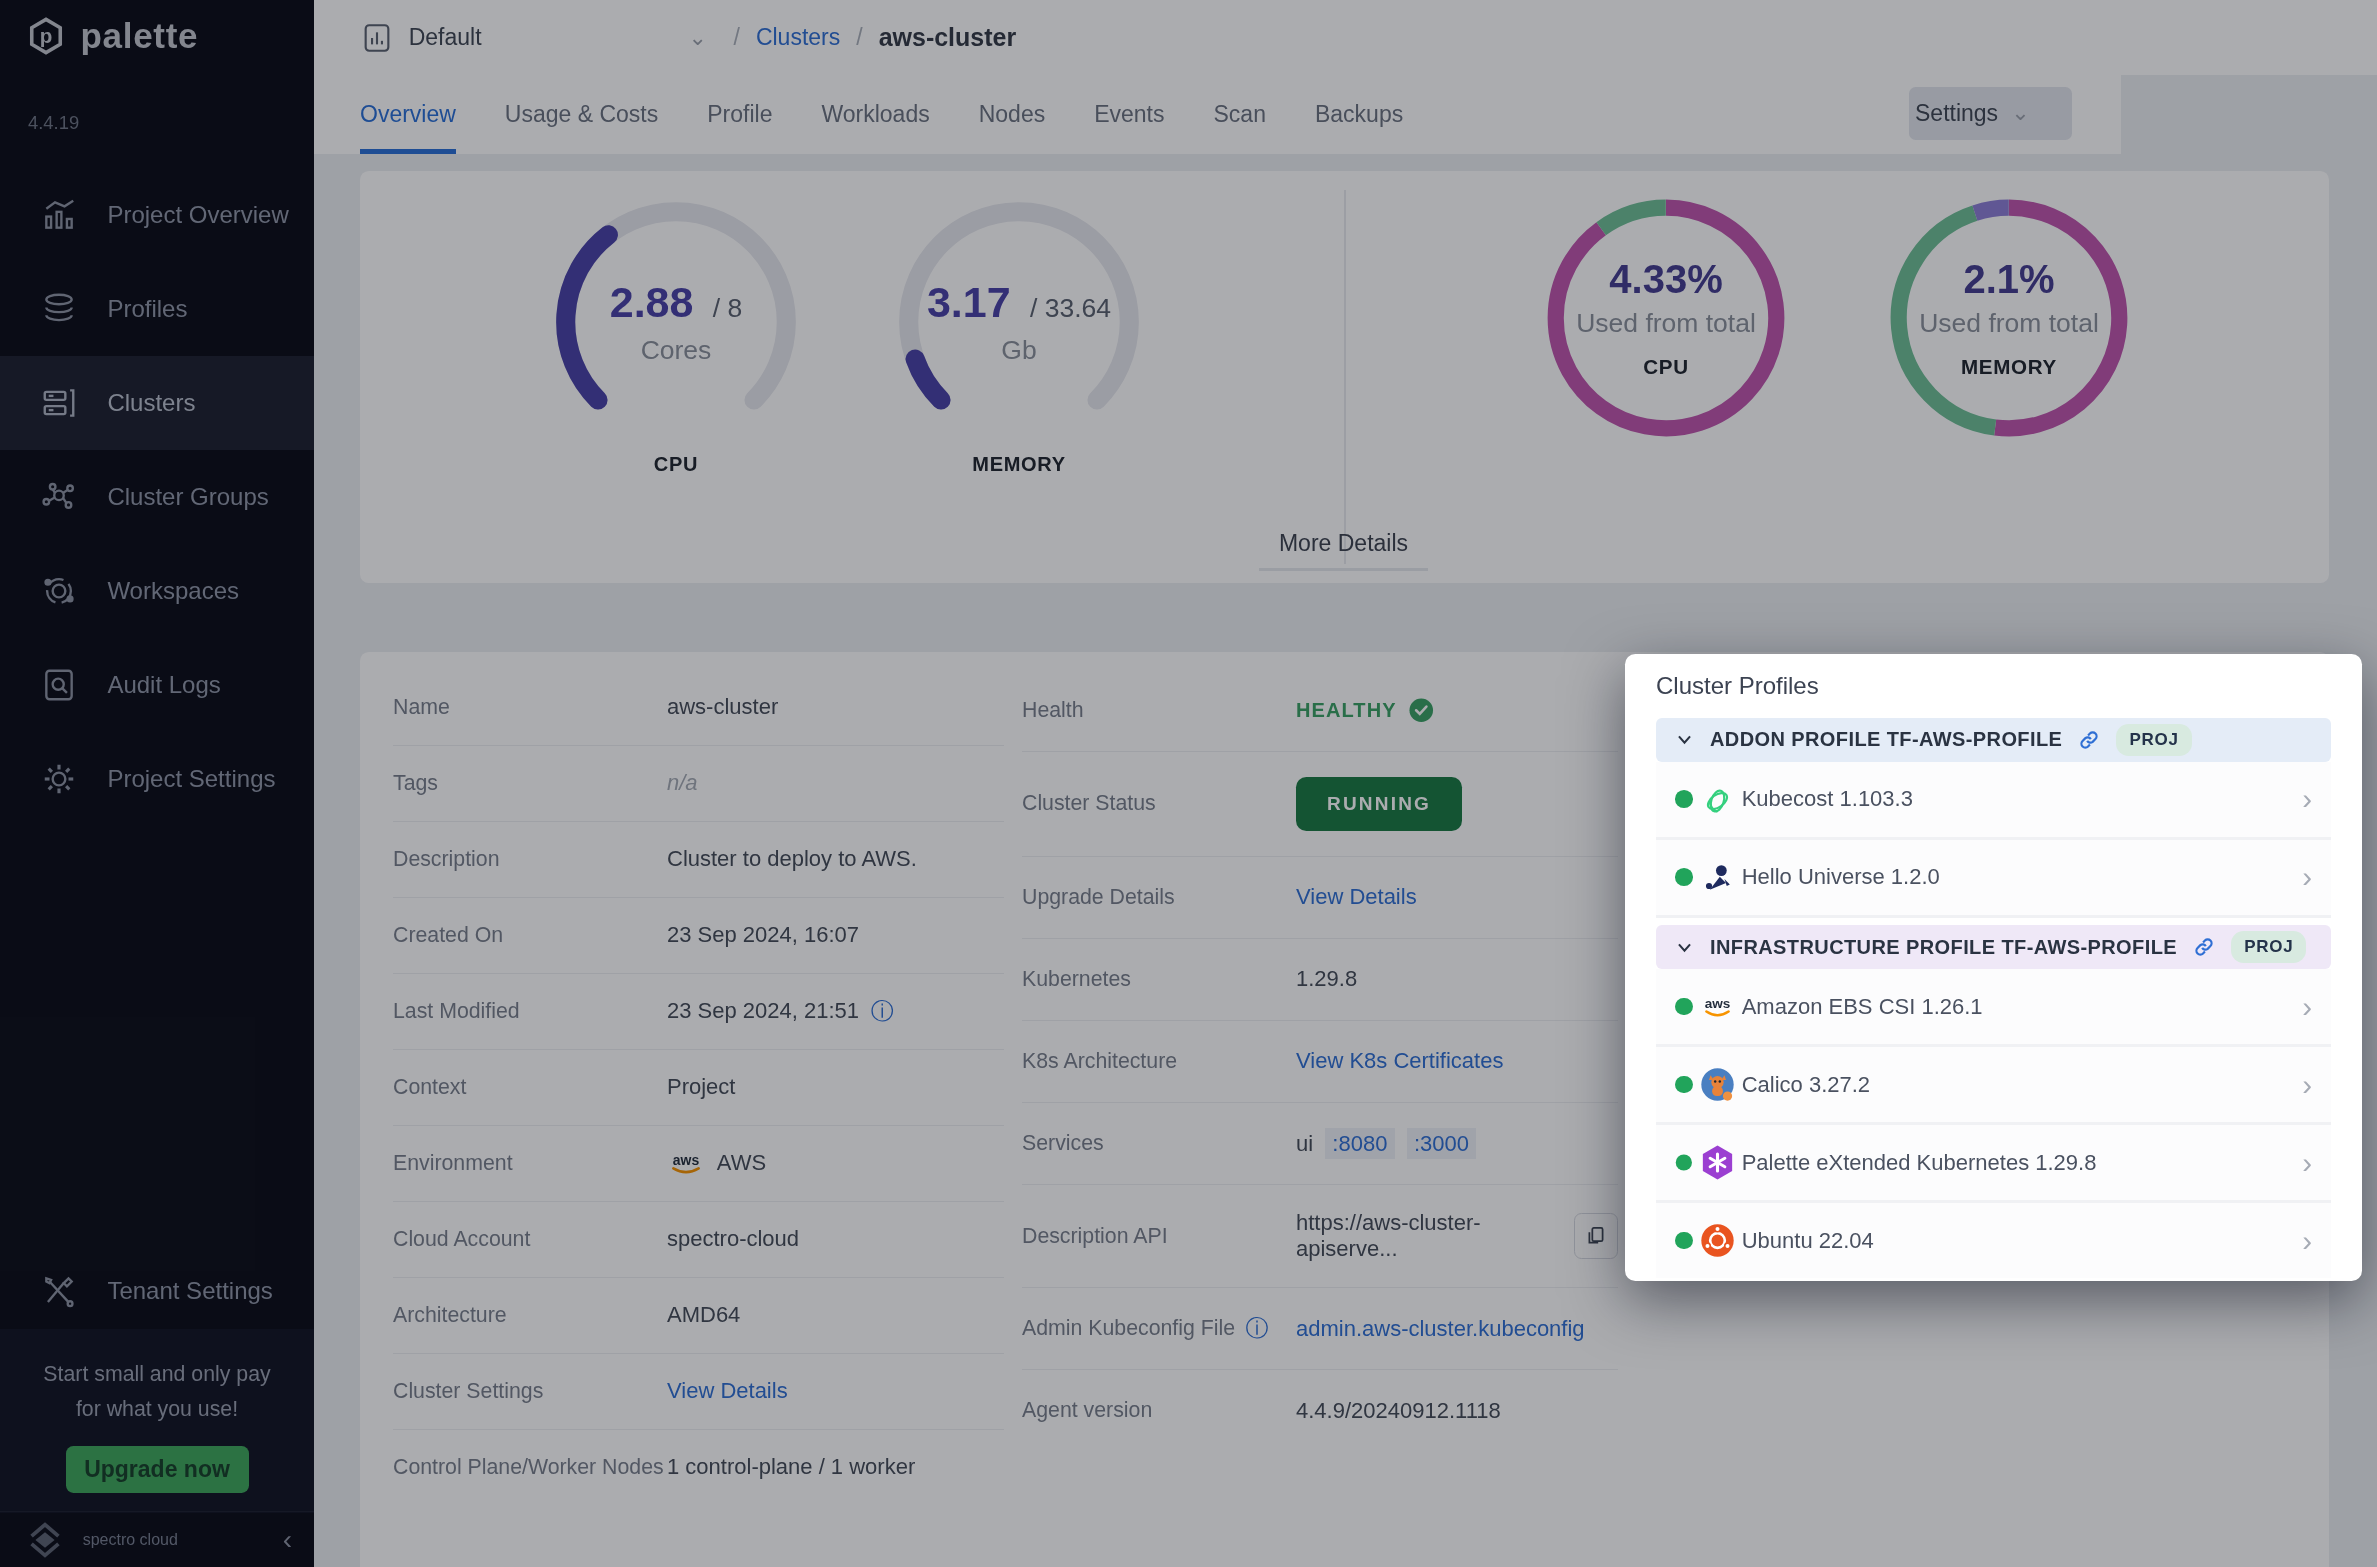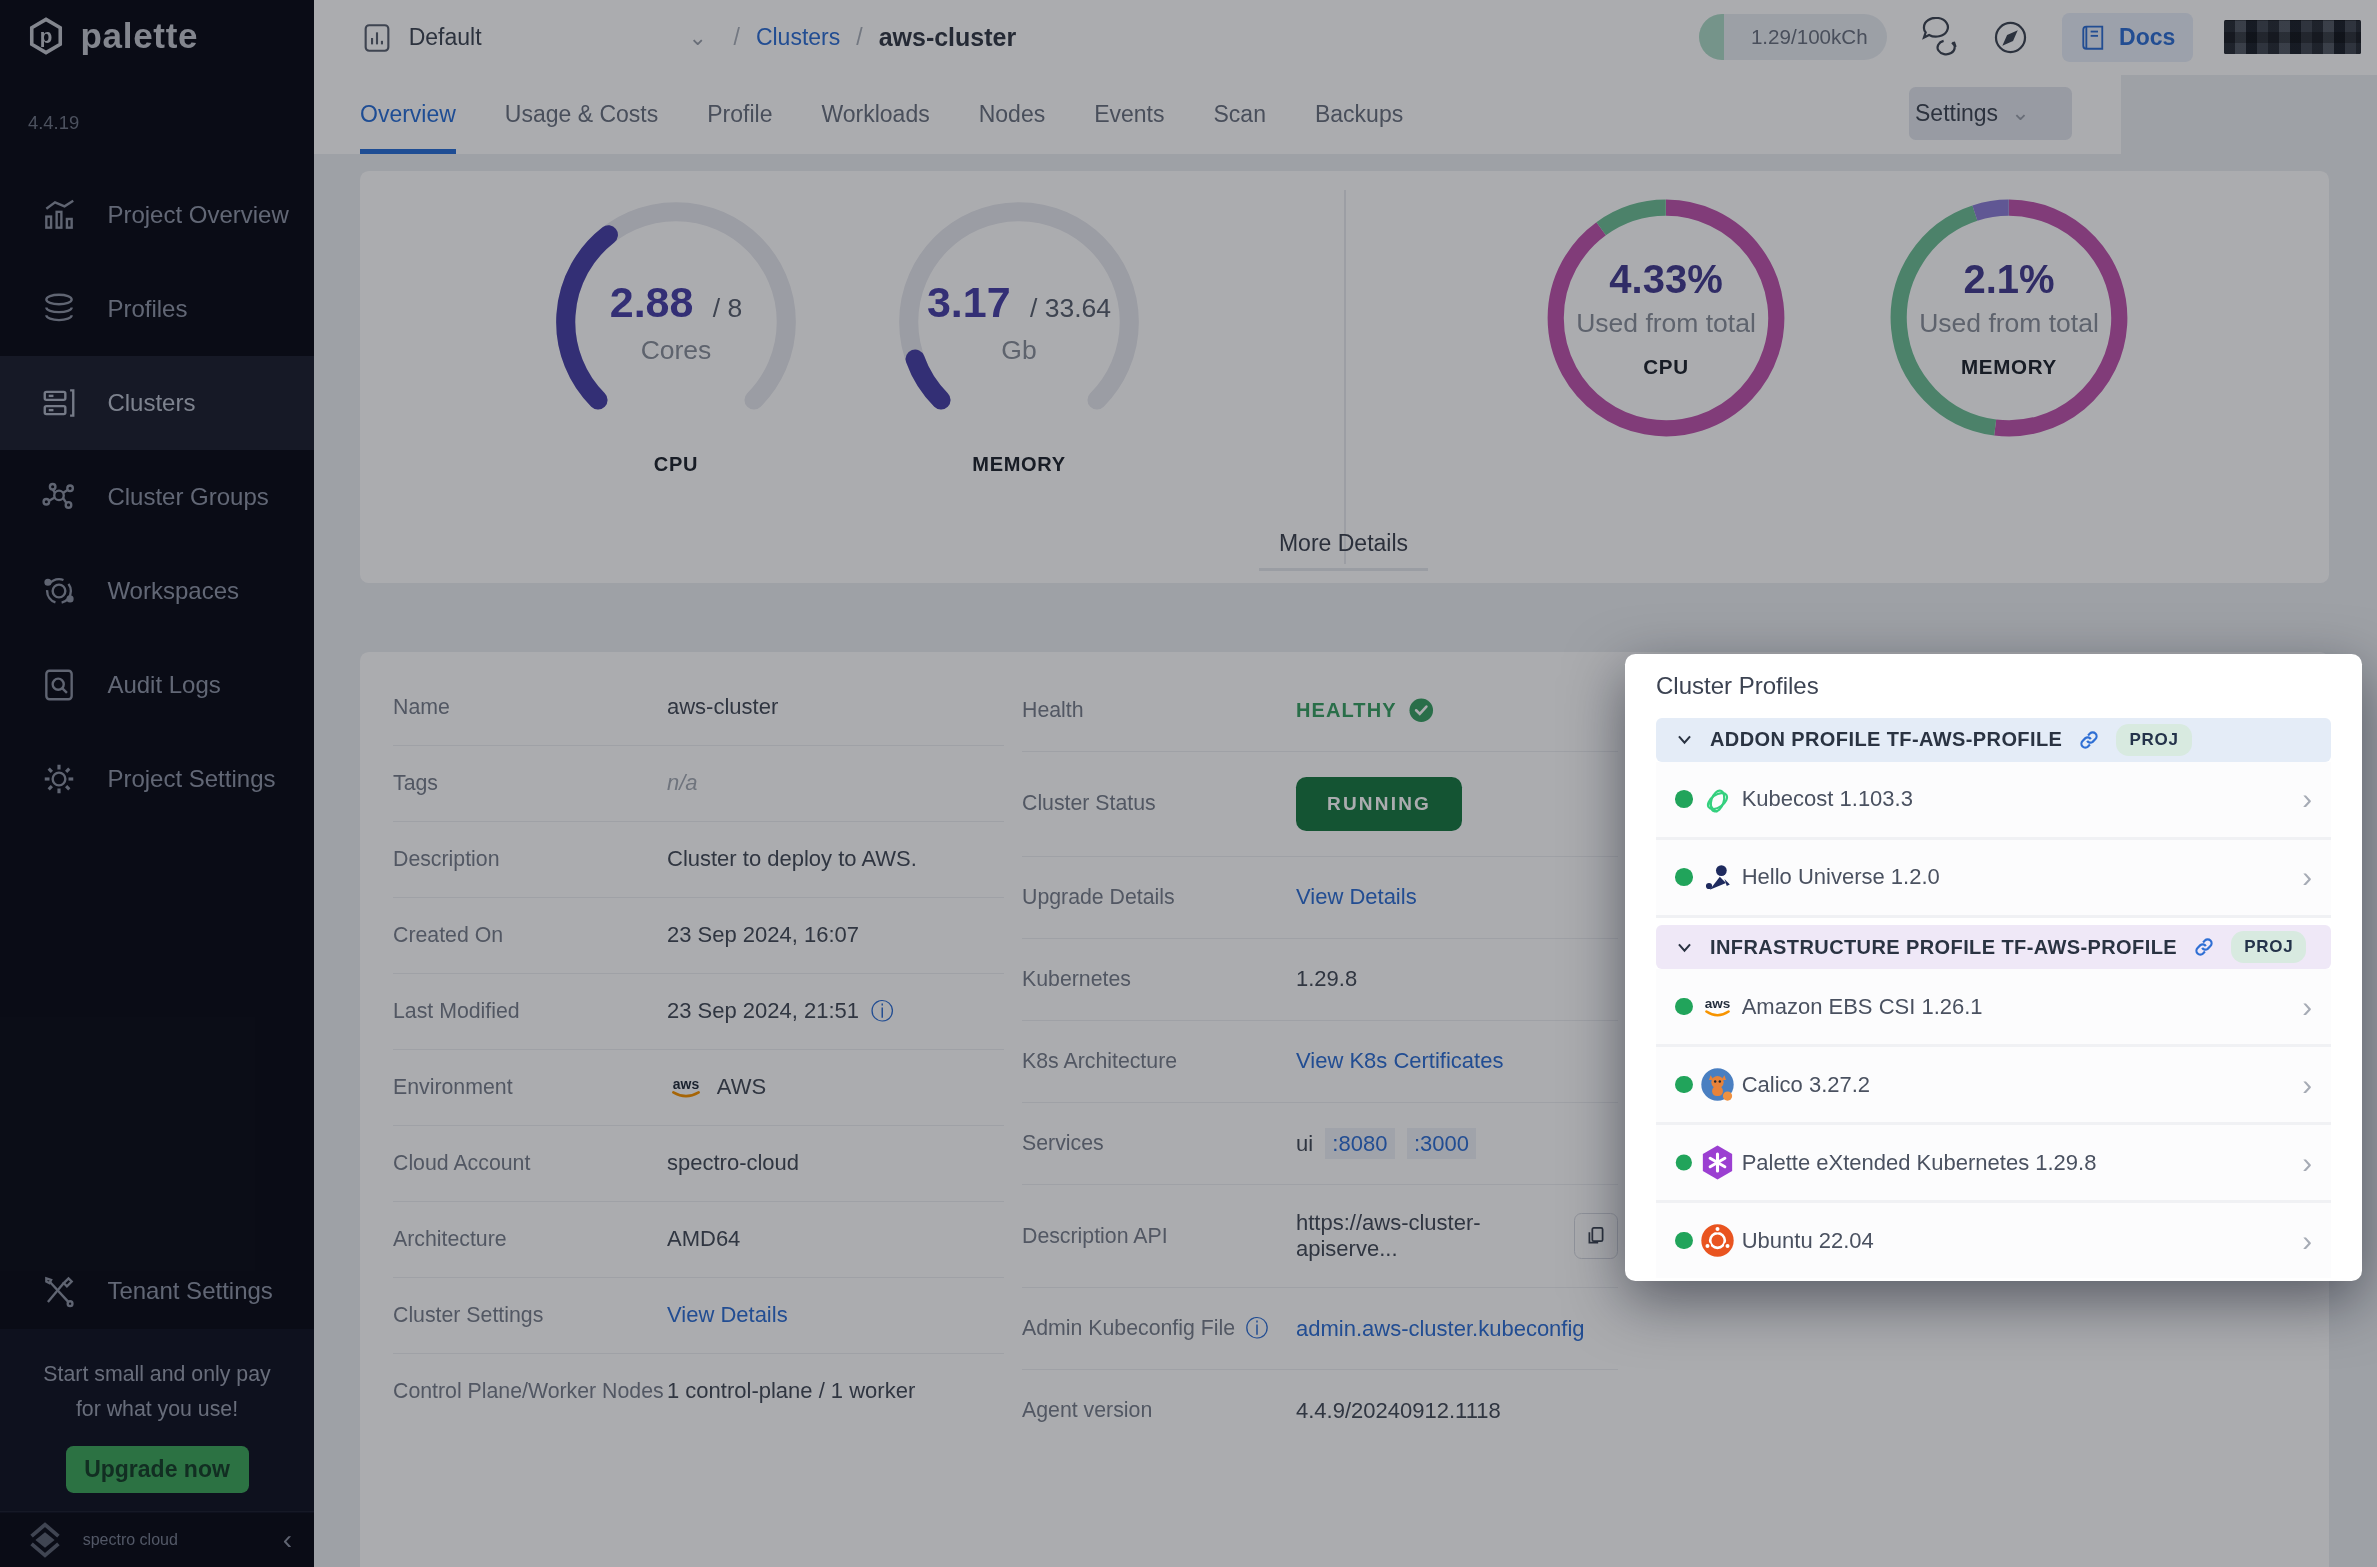--- a/index.html
+++ b/index.html
@@ -264,44 +264,20 @@
       </svg>
       <span class="val">Default</span>
       <span class="chev">⌄</span>
     </div>
     <div class="crumbs">
       <span class="crumb-sep">/</span>
       <span class="crumb-link">Clusters</span>
       <span class="crumb-sep">/</span>
       <span class="crumb-cur">aws-cluster</span>
     </div>
-    <div class="top-right">
-      <div class="usage-pill">
-        <div class="green-cap"></div>
-        <span>1.29/100kCh</span>
-      </div>
-      <svg class="icon-btn" viewBox="0 0 48 48" fill="none" stroke="#3f4754" stroke-width="2.6">
-        <path d="M7 12a14 11 0 1 1 6 9 l-6 3 2-6a11 9 0 0 1-2-6z"></path>
-        <path d="M30 28a10 8 0 1 0 10 2 l4 5 -2-6"></path>
-      </svg>
-      <svg class="icon-btn" viewBox="0 0 48 48" fill="none" stroke="#3f4754" stroke-width="2.6">
-        <circle cx="24" cy="24" r="17"></circle>
-        <path d="M30 18l-4 9-9 4 4-9z" fill="#3f4754"></path>
-      </svg>
-      <div class="docs-btn">
-        <svg width="29.4" height="29.4" viewBox="0 0 48 48" fill="none" stroke="#2f6fd4" stroke-width="3">
-          <path d="M12 6h26v36H12a5 5 0 0 1-5-5V11a5 5 0 0 1 5-5z"></path>
-          <line x1="12" y1="6" x2="12" y2="42"></line>
-          <line x1="19" y1="14" x2="31" y2="14"></line>
-            <line x1="19" y1="21" x2="31" y2="21"></line>
-        </svg>
-        <span>Docs</span>
-      </div>
-      <div class="redacted"></div>
-    </div>
   </div>
 
   <div class="tabsbar">
     <div class="tab active">Overview</div>
     <div class="tab">Usage &amp; Costs</div>
     <div class="tab">Profile</div>
     <div class="tab">Workloads</div>
     <div class="tab">Nodes</div>
     <div class="tab">Events</div>
     <div class="tab">Scan</div>
@@ -387,20 +363,24 @@
           <div class="dvalue">23 Sep 2024, 16:07</div>
         </div>
         <div class="drow">
           <div class="dlabel">Last Modified</div>
           <div class="dvalue">
               <span>23 Sep 2024, 21:51</span>
             <span class="info-i">ⓘ</span>
             </div>
         </div>
         <div class="drow">
+          <div class="dlabel">Context</div>
+          <div class="dvalue">Project</div>
+        </div>
+        <div class="drow">
           <div class="dlabel">Environment</div>
           <div class="dvalue">
             <svg width="38" height="26.5" viewBox="0 0 60 40" style="font-size:30px">
               <text x="30" y="22" text-anchor="middle" font-size="22" font-weight="bold" fill="#252f3e" font-family="Liberation Sans,sans-serif">aws</text>
               <path d="M10 28 Q30 40 50 28" stroke="#f79400" stroke-width="4" fill="none" stroke-linecap="round"></path>
             </svg>
             <span>AWS</span>
           </div>
         </div>
         <div class="drow">

